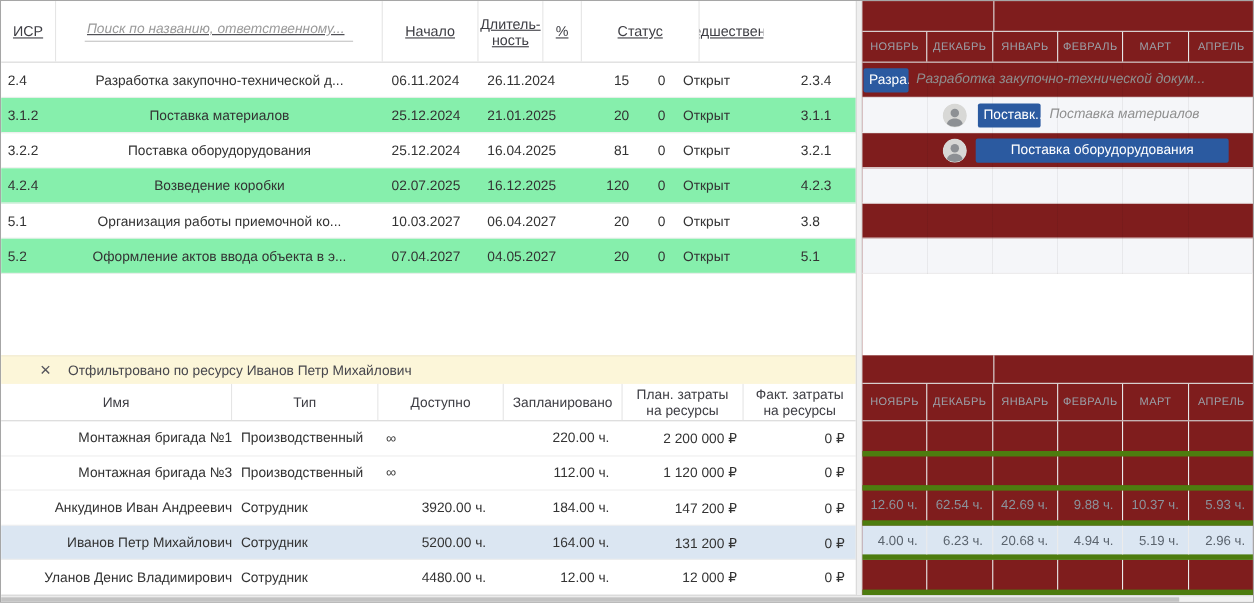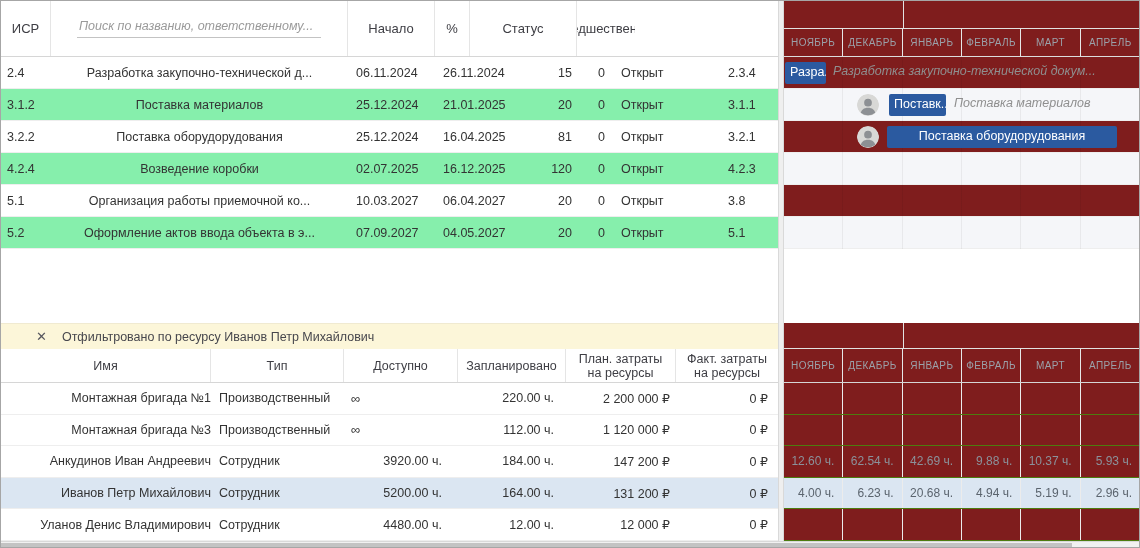--- a/index.html
+++ b/index.html
@@ -11,21 +11,21 @@
     -webkit-font-smoothing:antialiased;
   }
   .pane-left { position:absolute; left:0; top:0; width:777px; height:540px; background:#fff; }
   .splitter  { position:absolute; left:777px; top:0; width:6px; height:540px; background:#efefef;
                border-left:1px solid #d9d9d9; border-right:1px solid #d9d9d9; }
   .pane-right{ position:absolute; left:783px; top:0; width:356px; height:540px; background:#7f1d1d; }
 
   
   .t-head { display:flex; height:56px; border-bottom:1px solid #d6d6d6; }
   .t-head .c { height:100%; display:flex; align-items:center; justify-content:center;
-               border-right:1px solid #e5e5e5; color:#3e3e44; font-size:13px; text-align:center; line-height:15px; }
+               border-right:1px solid #e5e5e5; color:#3e3e44; font-size:13px; text-align:center; line-height:15px;text-decoration:underline; }
   .t-head .c:last-child { border-right:none; }
   .c-wbs  { width:50px; }  .c-name { width:297px; } .c-start{ width:87px; } .c-end { width:84px; }
   .c-dur  { width:59px; }  .c-pct  { width:35px; }  .c-status{ width:107px; } .c-pred{ width:58px; justify-content:flex-start; padding-left:7px; overflow:hidden; white-space:nowrap; }
   .search-input { width:244px; border:none; border-bottom:1px solid #c3c3c3; outline:none;
                   font-family:inherit; font-size:12.5px; font-style:italic; color:#555;
                   padding:0 2px 4px 2px; background:transparent; }
   .search-input::placeholder { color:#9a9a9a; font-style:italic; }
 
   .t-row { display:flex; height:32px; align-items:center; border-bottom:1px solid #eeeeee;
            font-size:12.5px; color:#333; cursor:default; }
@@ -86,21 +86,21 @@
   .v-name { width:210px; padding-left:20px;text-align:right; }
   .v-type { width:133px; padding-left:8px; }
   .v-avail{ width:114px; }
   .v-avail.num { text-align:right; padding-right:16px; }
   .v-avail.inf { padding-left:7px; font-size:13px; }
   .v-plan { width:108px; text-align:right; padding-right:12px; }
   .v-pcost{ width:110px; text-align:right; padding-right:6px; }
   .v-fcost{ width:102px; text-align:right; padding-right:10px; }
 
   .br-rows { }
-  .br-row { display:flex; height:31.6px; border-bottom:1px solid #4d7c0f; }
+  .br-row { display:flex; height:31.6px; border-bottom:5px solid #4d7c0f; }
   .br-row.hl { background:#dbe6f2; }
   .br-cell { width:59.33px; display:flex; align-items:center; justify-content:flex-end;
              padding-right:8px; border-right:1px solid #ececec; font-size:12px; color:#8b929b;
              overflow:hidden; white-space:nowrap; }
   .br-cell:last-child { border-right:none; }
   .br-row.hl .br-cell { color:#5b646e; }
 
   .hscroll { position:absolute; left:0; top:540px; width:1138px; height:6px; background:#f1f1f1;
              border-top:1px solid #d9d9d9; }
   .hscroll .thumb { position:absolute; left:0; top:1px; height:5px; width:1071px; background:#c3c3c3; cursor:pointer; }
@@ -111,20 +111,21 @@
 <div class="app">
 
   <div class="pane-left">
 
     <div class="t-head">
       <div class="c c-wbs">ИСР</div>
       <div class="c c-name">
         <input class="search-input" type="text" placeholder="Поиск по названию, ответственному..." style="">
       </div>
       <div class="c c-start">Начало</div>
+      <div class="c c-dur">Длитель-ность</div>
       <div class="c c-pct">%</div>
       <div class="c c-status">Статус</div>
       <div class="c c-pred">Предшественники</div>
     </div>
 
     <div class="t-row">
       <div class="cell r-wbs">2.4</div>
       <div class="cell r-name">Разработка закупочно-технической д...</div>
       <div class="cell r-start">06.11.2024</div>
       <div class="cell r-end">26.11.2024</div>
@@ -169,21 +170,21 @@
       <div class="cell r-start">10.03.2027</div>
       <div class="cell r-end">06.04.2027</div>
       <div class="cell r-dur">20</div>
       <div class="cell r-pct">0</div>
       <div class="cell r-status">Открыт</div>
       <div class="cell r-pred">3.8</div>
     </div>
     <div class="t-row alt">
       <div class="cell r-wbs">5.2</div>
       <div class="cell r-name">Оформление актов ввода объекта в э...</div>
-      <div class="cell r-start">07.09.2027</div>
+      <div class="cell r-start">07.04.2027</div>
       <div class="cell r-end">04.05.2027</div>
       <div class="cell r-dur">20</div>
       <div class="cell r-pct">0</div>
       <div class="cell r-status">Открыт</div>
       <div class="cell r-pred">5.1</div>
     </div>
 
     <div class="gap"></div>
 
     <div class="filter-bar">

